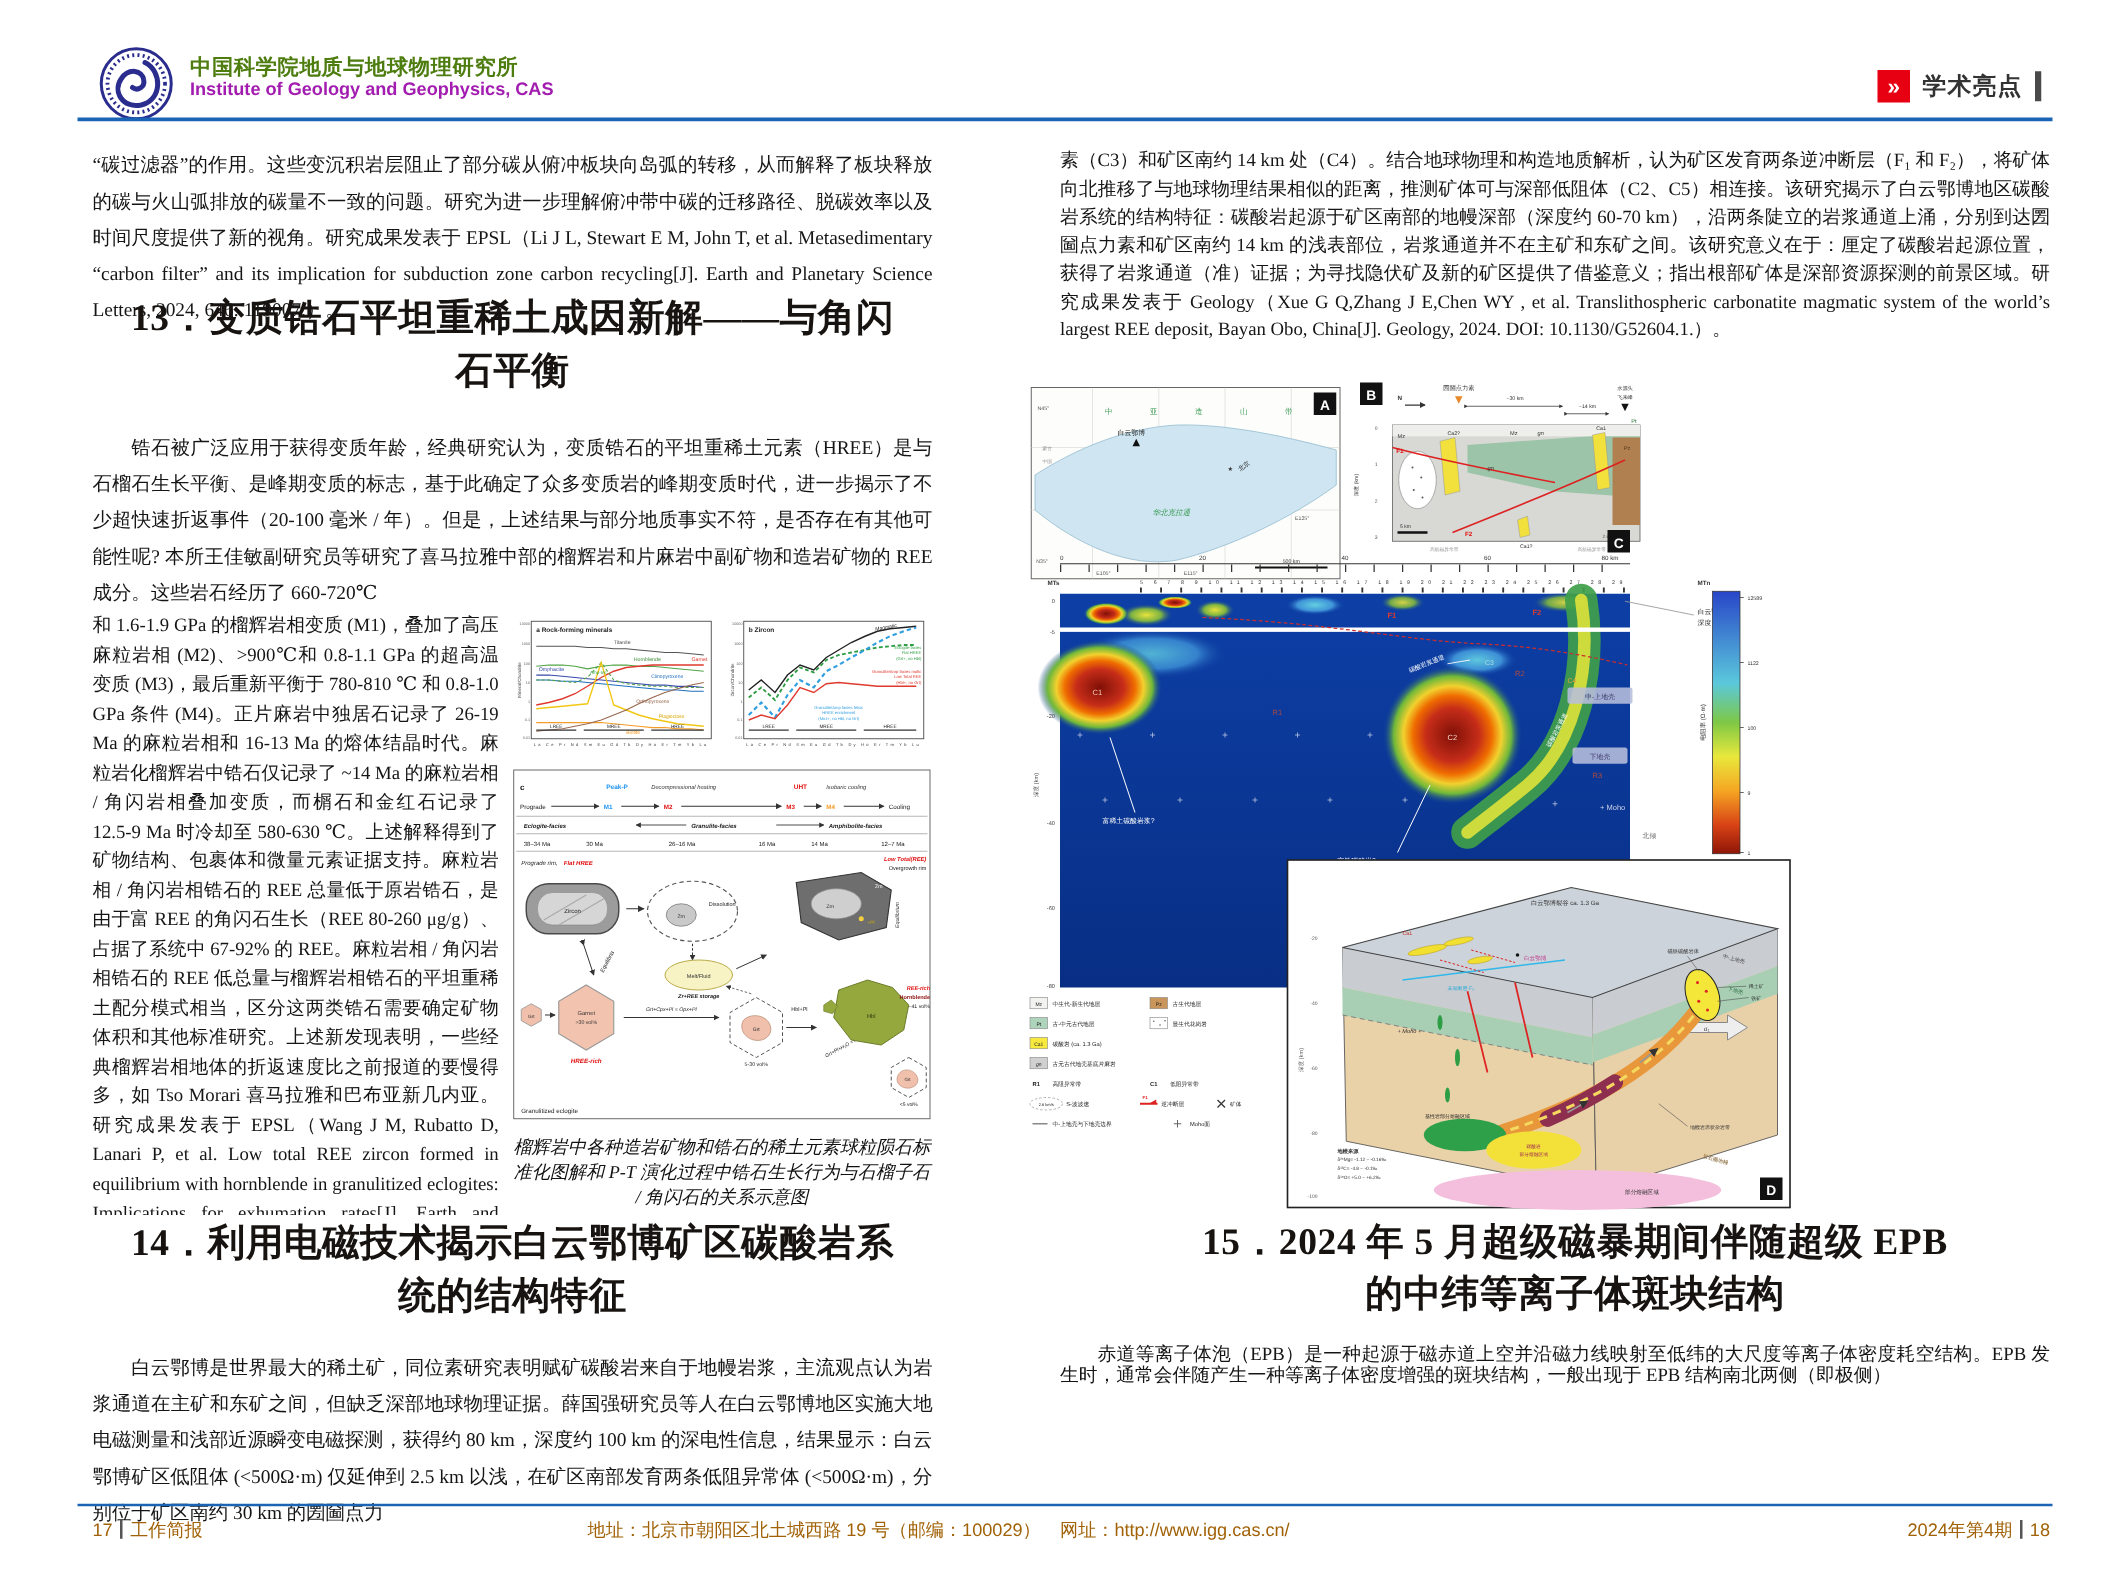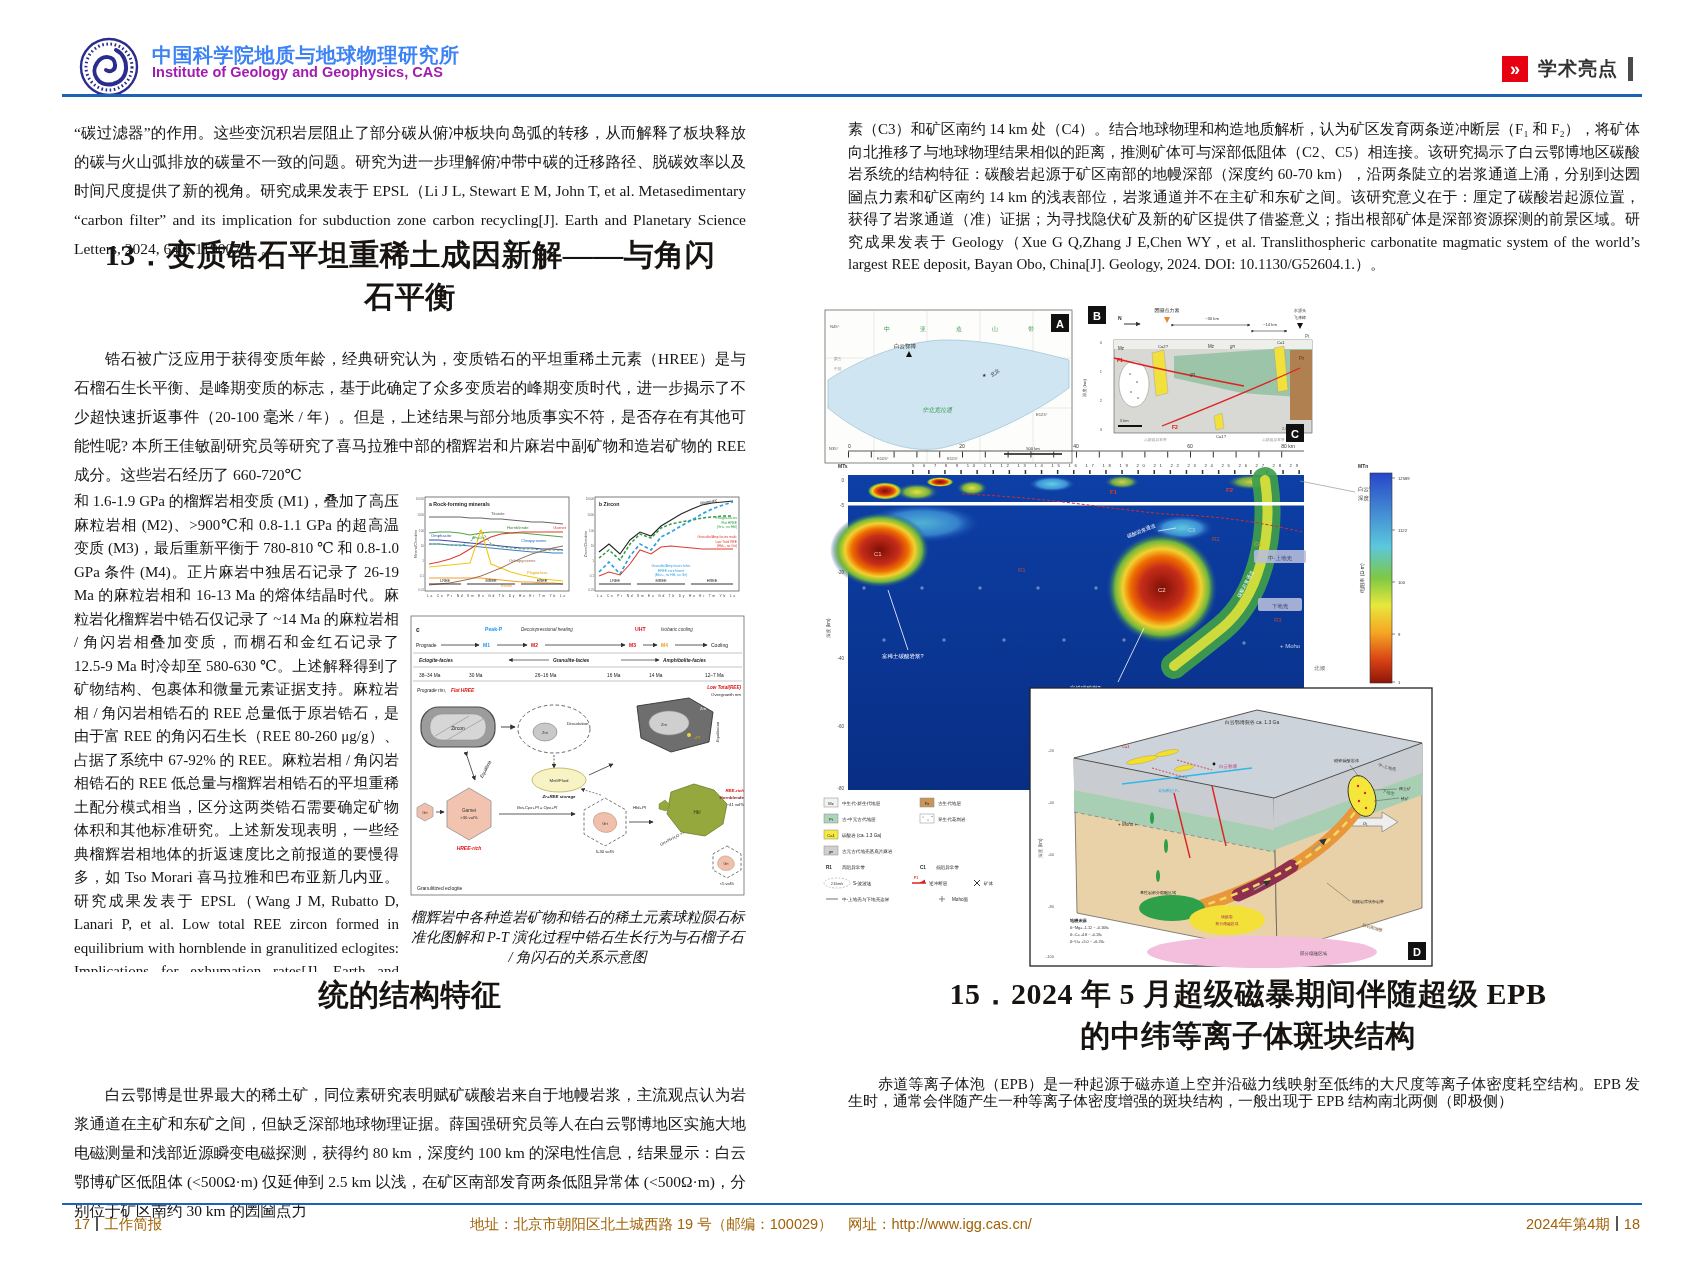--- a/index.html
+++ b/index.html
@@ -1,20 +1,20 @@
 <!DOCTYPE html>
 <html><head>
 <meta charset="utf-8">
 <style>
   html,body{margin:0;padding:0;}
   body{width:1700px;height:1262px;position:relative;background:#ffffff;
        font-family:"Liberation Serif","DejaVu Serif",serif;color:#111;overflow:hidden;}
   .abs{position:absolute;}
   
-  .org-cn{font-family:"Liberation Sans","DejaVu Sans",sans-serif;font-weight:bold;font-size:20px;color:#3b82f6;letter-spacing:.5px;}
+  .org-cn{font-family:"Liberation Sans","DejaVu Sans",sans-serif;font-weight:bold;font-size:17px;color:#4d7c0f;letter-spacing:.5px;}
   .org-en{font-family:"Liberation Sans","DejaVu Sans",sans-serif;font-weight:bold;font-size:14.5px;color:#a21caf;}
   .hl-badge{width:26px;height:26px;background:#e60012;color:#fff;display:flex;align-items:center;justify-content:center;
             font-family:"Liberation Sans",sans-serif;font-weight:bold;font-size:18px;}
   .hl-text{font-family:"Liberation Sans","DejaVu Sans",sans-serif;font-weight:bold;font-size:19px;color:#333;letter-spacing:1px;}
   .hl-bar{width:5px;height:24px;background:#4a4a4a;}
   .rule-blue{background:#1b63b5;}
   
   .sec-title{font-size:30px;font-weight:bold;text-align:center;line-height:42px;color:#171310;letter-spacing:.5px;}
   .body-txt{font-size:15.5px;line-height:29px;text-align:justify;color:#151515;}
   .body-sm{font-size:15px;line-height:23.5px;text-align:justify;color:#151515;}
@@ -229,20 +229,21 @@
           <text x="8" y="398" font-size="5" fill="#222">Granulitized eclogite</text>
         </g>
       </svg>
       <div class="fig13-cap">榴辉岩中各种造岩矿物和锆石的稀土元素球粒陨石标准化图解和 P-T 演化过程中锆石生长行为与石榴子石 / 角闪石的关系示意图</div>
     </div>
 
     <p class="body-sm" style="margin:0;">和 1.6-1.9 GPa 的榴辉岩相变质 (M1)，叠加了高压麻粒岩相 (M2)、&gt;900℃和 0.8-1.1 GPa 的超高温变质 (M3)，最后重新平衡于 780-810 ℃ 和 0.8-1.0 GPa 条件 (M4)。正片麻岩中独居石记录了 26-19 Ma 的麻粒岩相和 16-13 Ma 的熔体结晶时代。麻粒岩化榴辉岩中锆石仅记录了 ~14 Ma 的麻粒岩相 / 角闪岩相叠加变质，而榍石和金红石记录了 12.5-9 Ma 时冷却至 580-630 ℃。上述解释得到了矿物结构、包裹体和微量元素证据支持。麻粒岩相 / 角闪岩相锆石的 REE 总量低于原岩锆石，是由于富 REE 的角闪石生长（REE 80-260 μg/g）、占据了系统中 67-92% 的 REE。麻粒岩相 / 角闪岩相锆石的 REE 低总量与榴辉岩相锆石的平坦重稀土配分模式相当，区分这两类锆石需要确定矿物体积和其他标准研究。上述新发现表明，一些经典榴辉岩相地体的折返速度比之前报道的要慢得多，如 Tso Morari 喜马拉雅和巴布亚新几内亚。研究成果发表于 EPSL（Wang J M, Rubatto D, Lanari P, et al. Low total REE zircon formed in equilibrium with hornblende in granulitized eclogites: Implications for exhumation rates[J]. Earth and Planetary Science Letters, 2024, 648: 119084.）。</p>
   </div>
 
   <div class="abs sec-title" style="left:0;top:856px;width:672px;">
+    <div>14．利用电磁技术揭示白云鄂博矿区碳酸岩系</div>
     <div>统的结构特征</div>
   </div>
 
   <p class="abs body-txt indent" style="left:0;top:962px;width:672px;margin:0;">白云鄂博是世界最大的稀土矿，同位素研究表明赋矿碳酸岩来自于地幔岩浆，主流观点认为岩浆通道在主矿和东矿之间，但缺乏深部地球物理证据。薛国强研究员等人在白云鄂博地区实施大地电磁测量和浅部近源瞬变电磁探测，获得约 80 km，深度约 100 km 的深电性信息，结果显示：白云鄂博矿区低阻体 (&lt;500Ω·m) 仅延伸到 2.5 km 以浅，在矿区南部发育两条低阻异常体 (&lt;500Ω·m)，分别位于矿区南约 30 km 的圐圙点力</p>
 </div>
 
 <div class="abs" style="left:848px;top:118px;width:792px;height:1080px;">
 
   <p class="abs body-sm" style="left:0;top:0;width:792px;margin:0;line-height:22.5px;">素（C3）和矿区南约 14 km 处（C4）。结合地球物理和构造地质解析，认为矿区发育两条逆冲断层（F₁ 和 F₂），将矿体向北推移了与地球物理结果相似的距离，推测矿体可与深部低阻体（C2、C5）相连接。该研究揭示了白云鄂博地区碳酸岩系统的结构特征：碳酸岩起源于矿区南部的地幔深部（深度约 60-70 km），沿两条陡立的岩浆通道上涌，分别到达圐圙点力素和矿区南约 14 km 的浅表部位，岩浆通道并不在主矿和东矿之间。该研究意义在于：厘定了碳酸岩起源位置，获得了岩浆通道（准）证据；为寻找隐伏矿及新的矿区提供了借鉴意义；指出根部矿体是深部资源探测的前景区域。研究成果发表于 Geology（Xue G Q,Zhang J E,Chen WY , et al. Translithospheric carbonatite magmatic system of the world’s largest REE deposit, Bayan Obo, China[J]. Geology, 2024. DOI: 10.1130/G52604.1.）。</p>
 
@@ -561,21 +562,21 @@
         <text x="162" y="587">矿体</text>
         <line x1="4" y1="601" x2="16" y2="601" stroke="#888" stroke-width="1.2"></line>
         <text x="20" y="603">中-上地壳与下地壳边界</text>
         <path d="M 120,598 v6 M 117,601 h6" stroke="#666" stroke-width="0.8"></path>
         <text x="130" y="603">Moho面</text>
       </g>
     </svg>
 
   </div>
 
-  <div class="abs sec-title" style="left:4px;top:855px;width:792px;">
+  <div class="abs sec-title" style="left:16px;top:855px;width:792px;">
     <div>15．2024 年 5 月超级磁暴期间伴随超级 EPB</div>
     <div>的中纬等离子体斑块结构</div>
   </div>
 
   <p class="abs body-sm indent" style="left:0;top:958px;width:792px;margin:0;line-height:17px;">赤道等离子体泡（EPB）是一种起源于磁赤道上空并沿磁力线映射至低纬的大尺度等离子体密度耗空结构。EPB 发生时，通常会伴随产生一种等离子体密度增强的斑块结构，一般出现于 EPB 结构南北两侧（即极侧）</p>
 </div>
 
 <div class="abs rule-blue" style="left:62px;top:1203px;width:1580px;height:2px;"></div>
 
 <div class="abs footer-txt" style="left:74px;top:1215px;">

